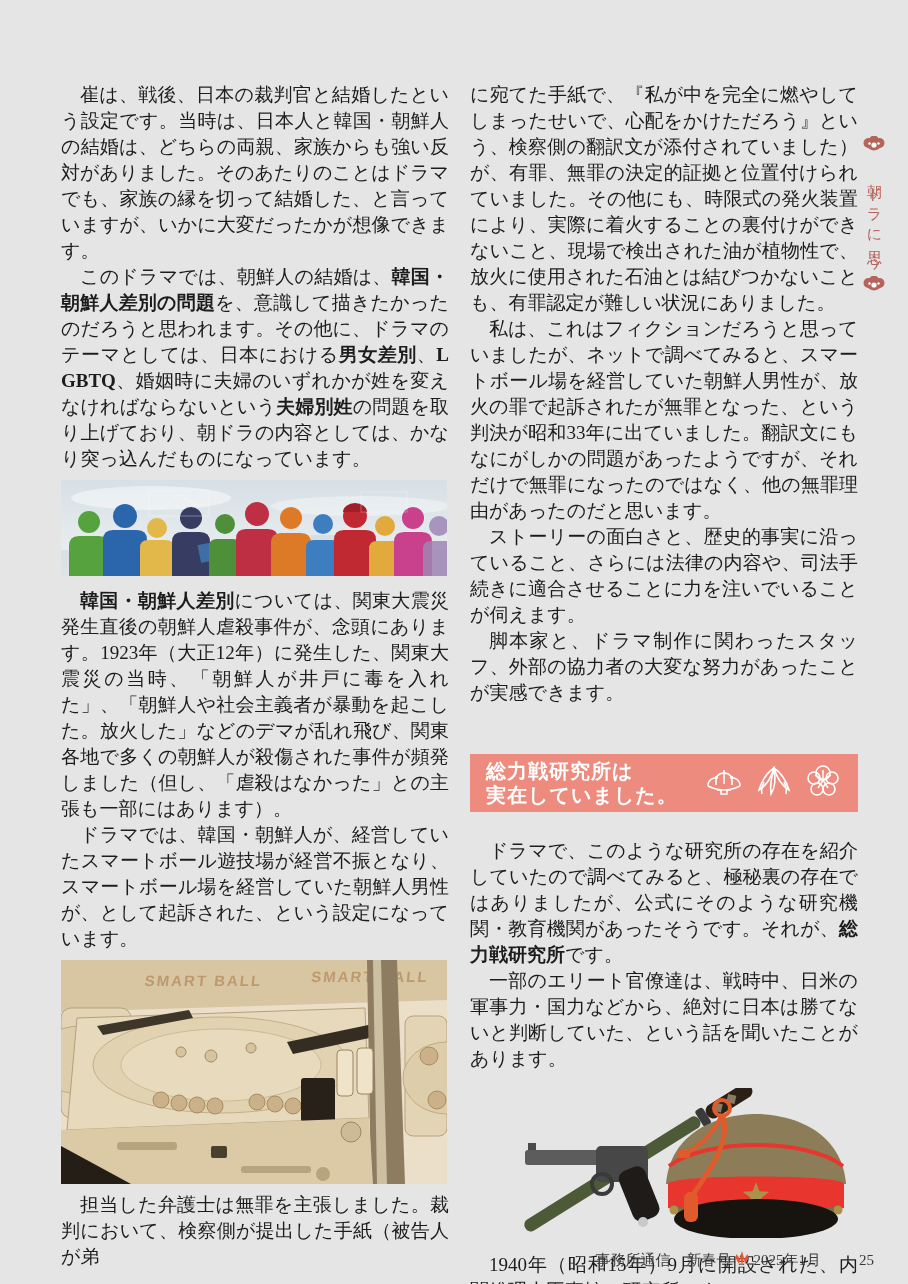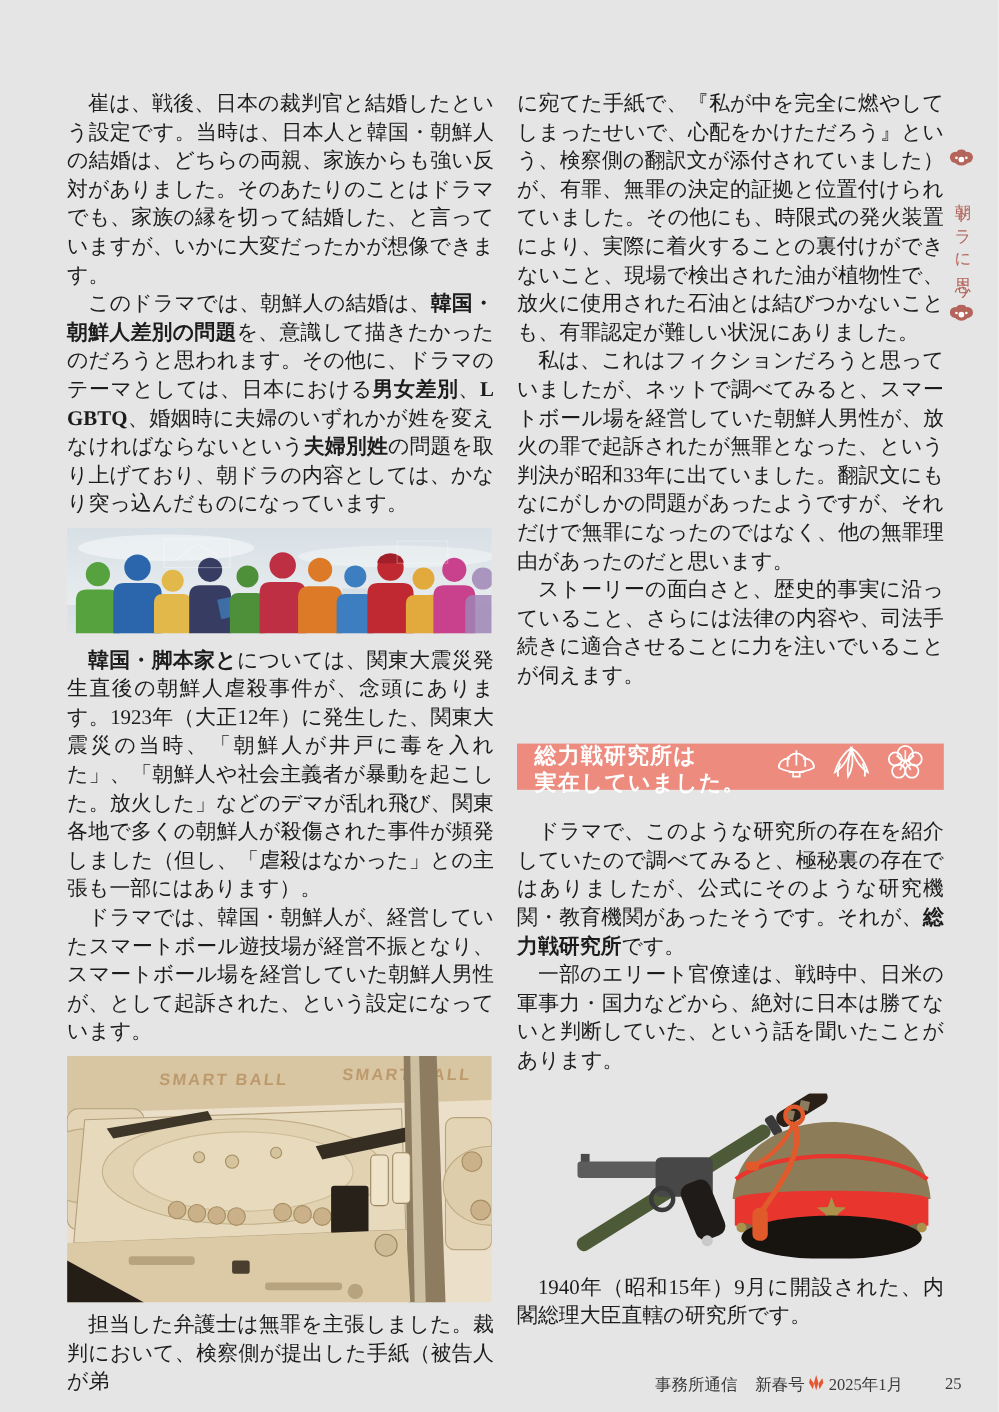--- a/index.html
+++ b/index.html
@@ -8,21 +8,21 @@
   .col{position:absolute;top:82px;width:388px;}
   .col-left{left:61px;}
   .col-right{left:470px;}
   .para{margin:0;font-size:19px;line-height:26px;text-align:justify;word-break:break-all;}
   .para.indent{text-indent:1em;}
   .para b{font-weight:700;}
   figure{margin:0;padding:0;}
   .fig-people{margin:8px 0 12px;width:386px;height:96px;}
   .fig-smartball{margin:8px 0 8px;width:386px;height:224px;}
   .fig-military{margin:16px 0 14px;width:386px;height:150px;}
-  .callout{margin:48px 0 26px;height:42px;background:#ec8b7e;display:flex;align-items:flex-start;
+  .callout{margin:48px 0 26px;height:58px;background:#ec8b7e;display:flex;align-items:center;
            padding:0 16px;box-sizing:border-box;}
   .callout-title{font-family:"Liberation Sans","DejaVu Sans",sans-serif;font-weight:700;
                  font-size:20px;line-height:24px;color:#ffffff;letter-spacing:1px;}
   .callout-icons{margin-left:auto;display:flex;gap:10px;align-items:center;}
   .side-tab{position:absolute;left:856px;top:136px;width:36px;display:flex;flex-direction:column;
             align-items:center;gap:12px;color:#b4645a;}
   .side-tab-label{writing-mode:vertical-rl;font-family:"Liberation Sans","DejaVu Sans",sans-serif;
                   font-size:15px;letter-spacing:4px;color:#b4645a;}
   .footer{position:absolute;right:34px;bottom:14px;display:flex;align-items:center;
           font-family:Liberation Serif, serif;font-size:15px;color:#3a3a3a;padding-left:36px;}
@@ -109,21 +109,21 @@
             <path d="M362,96 V69 Q362,61 370,61 H386 V96 Z"></path>
           </g>
 
         <rect x="88" y="10" width="60" height="26" fill="none" stroke="#ffffff" stroke-width="1" opacity="0.35"></rect>
         <path d="M98,30 L118,14 L138,26" stroke="#ffffff" stroke-width="1" fill="none" opacity="0.35"></path>
         <rect x="640" y="0" width="0" height="0" fill="none"></rect>
         <rect x="300" y="12" width="46" height="20" fill="none" stroke="#ffffff" stroke-width="1" opacity="0.3"></rect>
       </svg>
     </figure>
 
-    <p class="para indent"><b>韓国・脚本家と</b><span>については、関東大震災発生直後の朝鮮人虐殺事件が、念頭にあります。1923年（大正12年）に発生した、関東大震災の当時、「朝鮮人が井戸に毒を入れた」、「朝鮮人や社会主義者が暴動を起こした。放火した」などのデマが乱れ飛び、関東各地で多くの朝鮮人が殺傷された事件が頻発しました（但し、「虐殺はなかった」との主張も一部にはあります）。</span></p>
+    <p class="para indent"><b>韓国・朝鮮人差別</b><span>については、関東大震災発生直後の朝鮮人虐殺事件が、念頭にあります。1923年（大正12年）に発生した、関東大震災の当時、「朝鮮人が井戸に毒を入れた」、「朝鮮人や社会主義者が暴動を起こした。放火した」などのデマが乱れ飛び、関東各地で多くの朝鮮人が殺傷された事件が頻発しました（但し、「虐殺はなかった」との主張も一部にはあります）。</span></p>
     <p class="para indent"><span>ドラマでは、韓国・朝鮮人が、経営していたスマートボール遊技場が経営不振となり、スマートボール場を経営していた朝鮮人男性が、として起訴された、という設定になっています。</span></p>
 
     <figure class="fig-smartball">
       <svg width="386" height="224" viewBox="0 0 386 224">
         <rect width="386" height="224" fill="#ebdfc9"></rect>
         <polygon points="0,0 386,0 386,40 0,52" fill="#d8c5a2"></polygon>
         <text x="86" y="26" class="smart-label" font-size="15" fill="#bb9668" opacity="0.9" transform="skewX(-6)">SMART BALL</text>
         <text x="252" y="22" class="smart-label" font-size="15" fill="#bb9668" opacity="0.9" transform="skewX(-6)">SMART BALL</text>
 
         <rect x="0" y="48" width="70" height="110" rx="10" fill="#e3d4b5" stroke="#b7a37d"></rect>
@@ -170,20 +170,21 @@
       </svg>
     </figure>
 
     <p class="para indent"><span>担当した弁護士は無罪を主張しました。裁判において、検察側が提出した手紙（被告人が弟</span></p>
   </div>
 
   <div class="col col-right">
     <p class="para"><span>に宛てた手紙で、『私が中を完全に燃やしてしまったせいで、心配をかけただろう』という、検察側の翻訳文が添付されていました）が、有罪、無罪の決定的証拠と位置付けられていました。その他にも、時限式の発火装置により、実際に着火することの裏付けができないこと、現場で検出された油が植物性で、放火に使用された石油とは結びつかないことも、有罪認定が難しい状況にありました。</span></p>
     <p class="para indent"><span>私は、これはフィクションだろうと思っていましたが、ネットで調べてみると、スマートボール場を経営していた朝鮮人男性が、放火の罪で起訴されたが無罪となった、という判決が昭和33年に出ていました。翻訳文にもなにがしかの問題があったようですが、それだけで無罪になったのではなく、他の無罪理由があったのだと思います。</span></p>
     <p class="para indent"><span>ストーリーの面白さと、歴史的事実に沿っていること、さらには法律の内容や、司法手続きに適合させることに力を注いでいることが伺えます。</span></p>
+    <p class="para indent"><span>脚本家と、ドラマ制作に関わったスタッフ、外部の協力者の大変な努力があったことが実感できます。</span></p>
 
     <div class="callout">
       <div class="callout-title">
         <span>総力戦研究所は</span><br>
         <span>実在していました。</span>
       </div>
       <div class="callout-icons">
         <span>
           <svg width="40" height="34" viewBox="0 0 40 34" fill="none" stroke="#ffffff" stroke-width="1.6">
             <path d="M4,22 a8,8 0 0 1 10,-8"></path>

